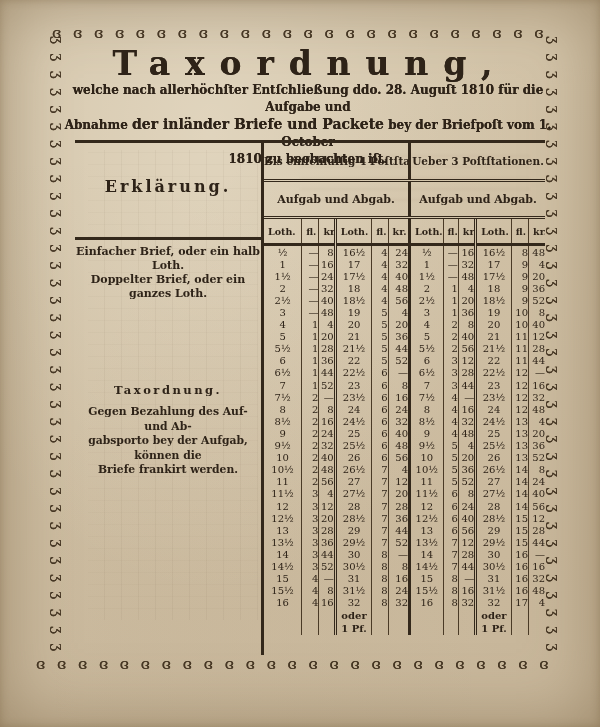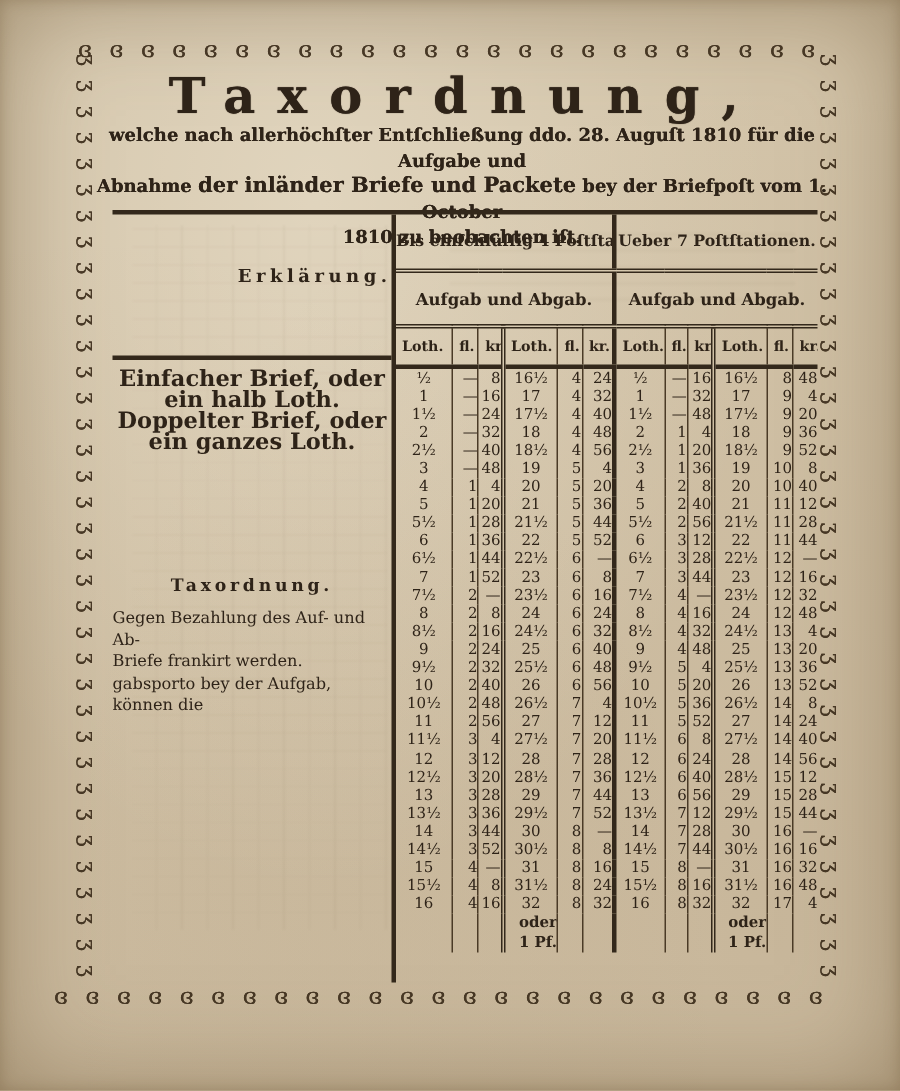--- a/index.html
+++ b/index.html
@@ -54,37 +54,37 @@
   .table-area{
     position:absolute;left:75px;top:140px;width:470px;height:516px;
     border-top:3px solid #33281b;
   }
   .explain-col{
     position:absolute;left:0;top:0;width:186px;height:512px;
     border-right:3px solid #33281b;
   }
   .explain-rule{position:absolute;left:0;top:94px;width:186px;height:3px;background:#33281b;}
   .explain-header{
-    position:absolute;left:0;top:34px;width:186px;text-align:right;
-    font-size:12px;font-weight:bold;letter-spacing:3px;
-  }
-  .desc{margin-top:102px;text-align:center;font-size:15px;font-weight:bold;line-height:14px;}
+    position:absolute;left:0;top:34px;width:186px;text-align:center;
+    font-size:16px;font-weight:bold;letter-spacing:3px;
+  }
+  .desc{margin-top:102px;text-align:center;font-size:11px;font-weight:bold;line-height:14px;}
   .note-title{margin-top:82px;text-align:center;font-size:11.5px;font-weight:bold;letter-spacing:2.5px;}
-  .note-body{margin-top:8px;text-align:left;font-size:10.8px;font-weight:normal;line-height:14.5px;}
+  .note-body{margin-top:8px;text-align:center;font-size:10.8px;font-weight:bold;line-height:14.5px;}
   
   table.num{
     position:absolute;left:189px;top:0;width:281px;
     border-collapse:collapse;table-layout:fixed;
   }
   table.num td{padding:0;font-size:10px;line-height:11px;overflow:hidden;white-space:nowrap;}
   tr.gh td{height:36px;font-size:10.5px;font-weight:bold;text-align:center;border-bottom:3px double #33281b;}
   tr.sh td{height:34px;font-size:11px;font-weight:bold;text-align:center;border-bottom:3px double #33281b;}
   tr.uh td{height:24px;font-size:9.5px;font-weight:bold;text-align:left;padding-left:4px;border-bottom:3px solid #33281b;}
   tbody td{height:12.1px;}
-  tr.footer-row td{height:13px;font-weight:bold;font-size:10px;text-align:right;}
+  tr.footer-row td{height:13px;font-weight:bold;font-size:10px;}
   td.loth{text-align:center;}
   td.fl{text-align:right;padding-right:3px;}
   td.kr{text-align:right;padding-right:2px;}
   
   .bl-thin{border-left:1px solid #4a3a26;}
   .bl-dbl{border-left:3px double #33281b;}
   .bl-thick{border-left:3px solid #33281b;}
 </style>
 </head>
 <body>
@@ -111,22 +111,22 @@
     <div class="explain-col">
       <div class="explain-header">Erklärung.</div>
       <div class="explain-rule"></div>
       <div class="desc">
         <div>Einfacher Brief, oder ein halb Loth.</div>
         <div>Doppelter Brief, oder ein ganzes Loth.</div>
       </div>
       <div class="note-title">Taxordnung.</div>
       <div class="note-body">
         <div>Gegen Bezahlung des Auf- und Ab-</div>
+        <div>gabsporto bey der Aufgab, können die</div>
         <div>Briefe frankirt werden.</div>
-        <div>gabsporto bey der Aufgab, können die</div>
       </div>
     </div>
 
     <table class="num">
       <colgroup>
         <col style="width:37px">
           <col style="width:17px">
           <col style="width:16px">
         <col style="width:36px">
           <col style="width:16px">
@@ -134,21 +134,21 @@
         <col style="width:33px">
           <col style="width:15px">
           <col style="width:17px">
         <col style="width:35px">
           <col style="width:17px">
           <col style="width:16px">
       </colgroup>
       <thead>
         <tr class="gh">
           <td colspan="6">Bis einſchlüſſig 4 Poſtſtationen</td>
-          <td colspan="6" class="bl-thick">Ueber 7 Poſtſtationen.</td>
+          <td colspan="6" class="bl-thick">Ueber 3 Poſtſtationen.</td>
         </tr>
         <tr class="sh">
           <td colspan="6">Aufgab und Abgab.</td>
           <td colspan="6" class="bl-thick">Aufgab und Abgab.</td>
         </tr>
         <tr class="uh">
           <td>Loth.</td>
           <td class="bl-thin">fl.</td>
           <td class="bl-thin">kr.</td>
           <td class="bl-dbl">Loth.</td>

